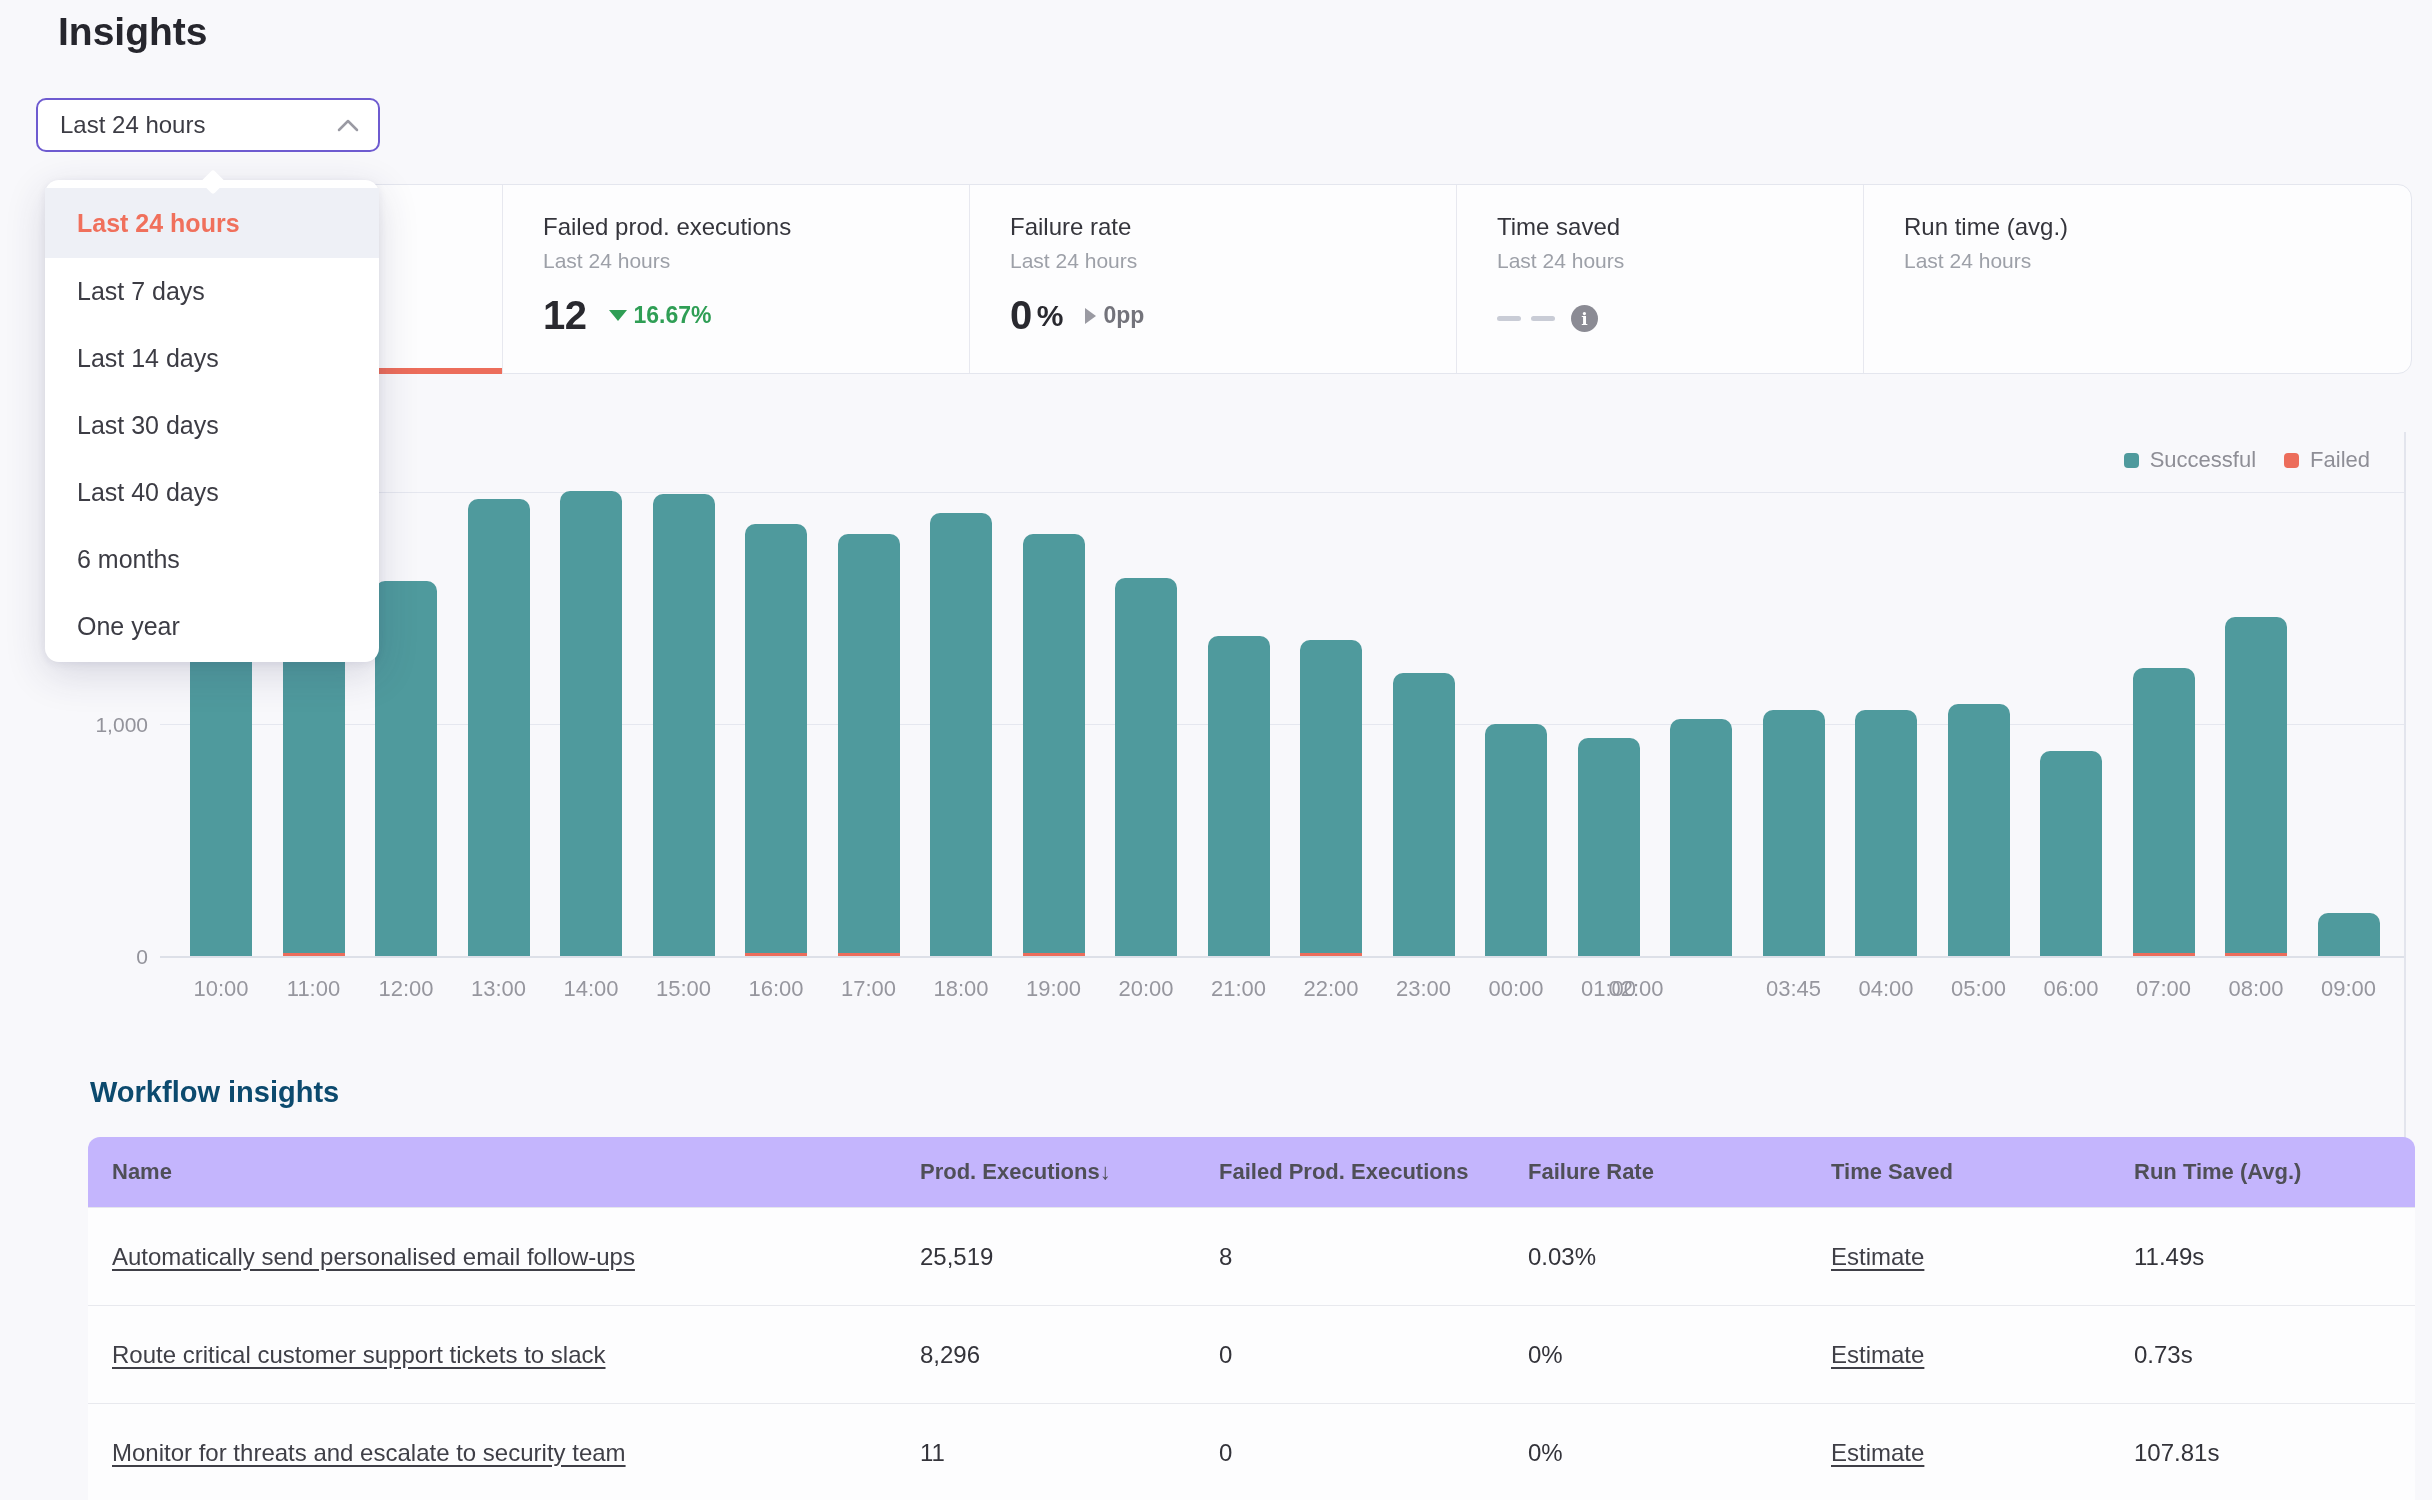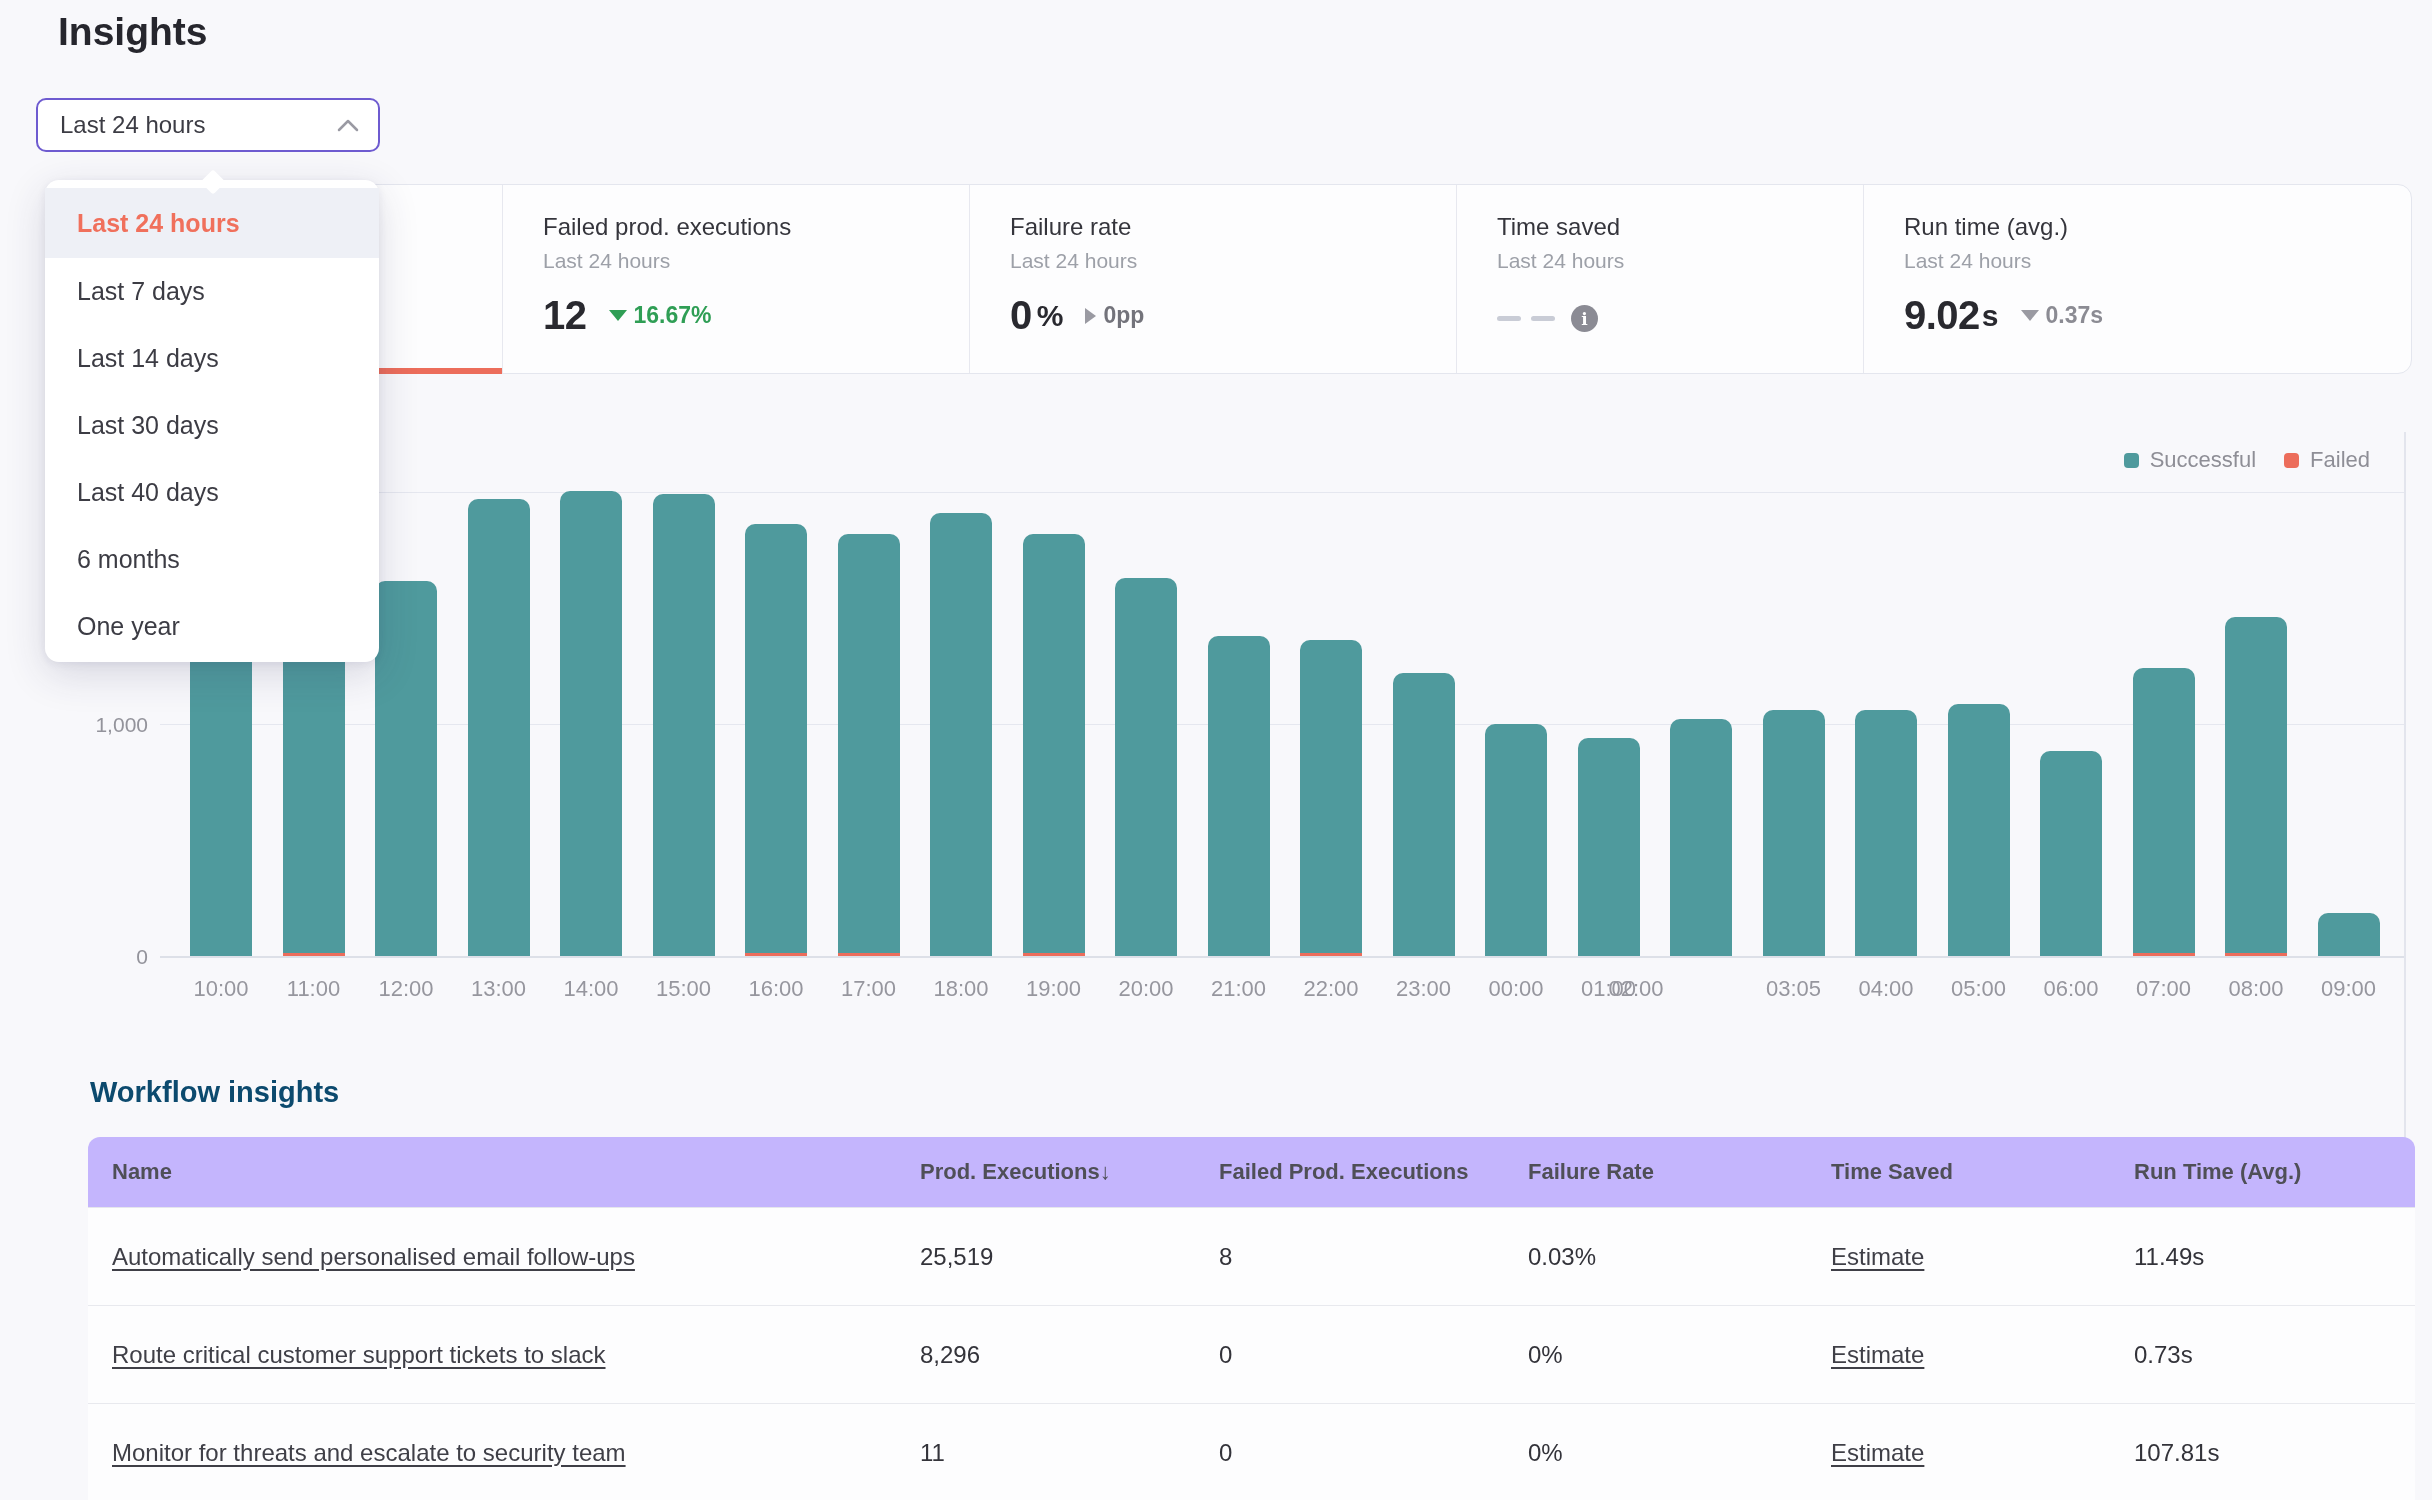--- a/index.html
+++ b/index.html
@@ -111,28 +111,20 @@
     <div class="card-subtitle">Last 24 hours</div>
     <div class="card-value-row" style="margin-top:32px">
       <span class="dash"></span>
       <span class="dash" style="margin-left:10px"></span>
       <span class="info-icon">i</span>
     </div>
   </div>
   <div class="stat-card" style="width:546px">
     <div class="card-title">Run time (avg.)</div>
     <div class="card-subtitle">Last 24 hours</div>
-    <div class="card-value-row">
-      <span class="card-value">9.02</span>
-      <span class="card-unit" style="margin-left:2px">s</span>
-      <span class="delta" style="color:#8b8b93;font-weight:600">
-        <span class="tri-down" style="color:#9a9aa2"></span>
-        <span>0.37s</span>
-      </span>
-    </div>
   </div>
 </div>
 
 <div class="legend">
   <span class="legend-entry">
     <span class="legend-swatch" style="background: rgb(79, 154, 157);"></span>
     <span>Successful</span>
   </span>
   <span class="legend-entry">
     <span class="legend-swatch" style="background: rgb(236, 109, 91);"></span>
@@ -238,21 +230,21 @@
     <div class="xlabel" style="left: 822.5px;">17:00</div>
     <div class="xlabel" style="left: 915px;">18:00</div>
     <div class="xlabel" style="left: 1007.5px;">19:00</div>
     <div class="xlabel" style="left: 1100px;">20:00</div>
     <div class="xlabel" style="left: 1192.5px;">21:00</div>
     <div class="xlabel" style="left: 1285px;">22:00</div>
     <div class="xlabel" style="left: 1377.5px;">23:00</div>
     <div class="xlabel" style="left: 1470px;">00:00</div>
     <div class="xlabel" style="left: 1562.5px;">01:00</div>
     <div class="xlabel" style="left: 1590px;">02:00</div>
-    <div class="xlabel" style="left: 1747.5px;">03:05</div>
+    <div class="xlabel" style="left: 1747.5px;">03:45</div>
     <div class="xlabel" style="left: 1840px;">04:00</div>
     <div class="xlabel" style="left: 1932.5px;">05:00</div>
     <div class="xlabel" style="left: 2025px;">06:00</div>
     <div class="xlabel" style="left: 2117.5px;">07:00</div>
     <div class="xlabel" style="left: 2210px;">08:00</div>
     <div class="xlabel" style="left: 2302.5px;">09:00</div>
   </div>
 <div class="right-line"></div>
 
 <div class="section-heading">Workflow insights</div>

